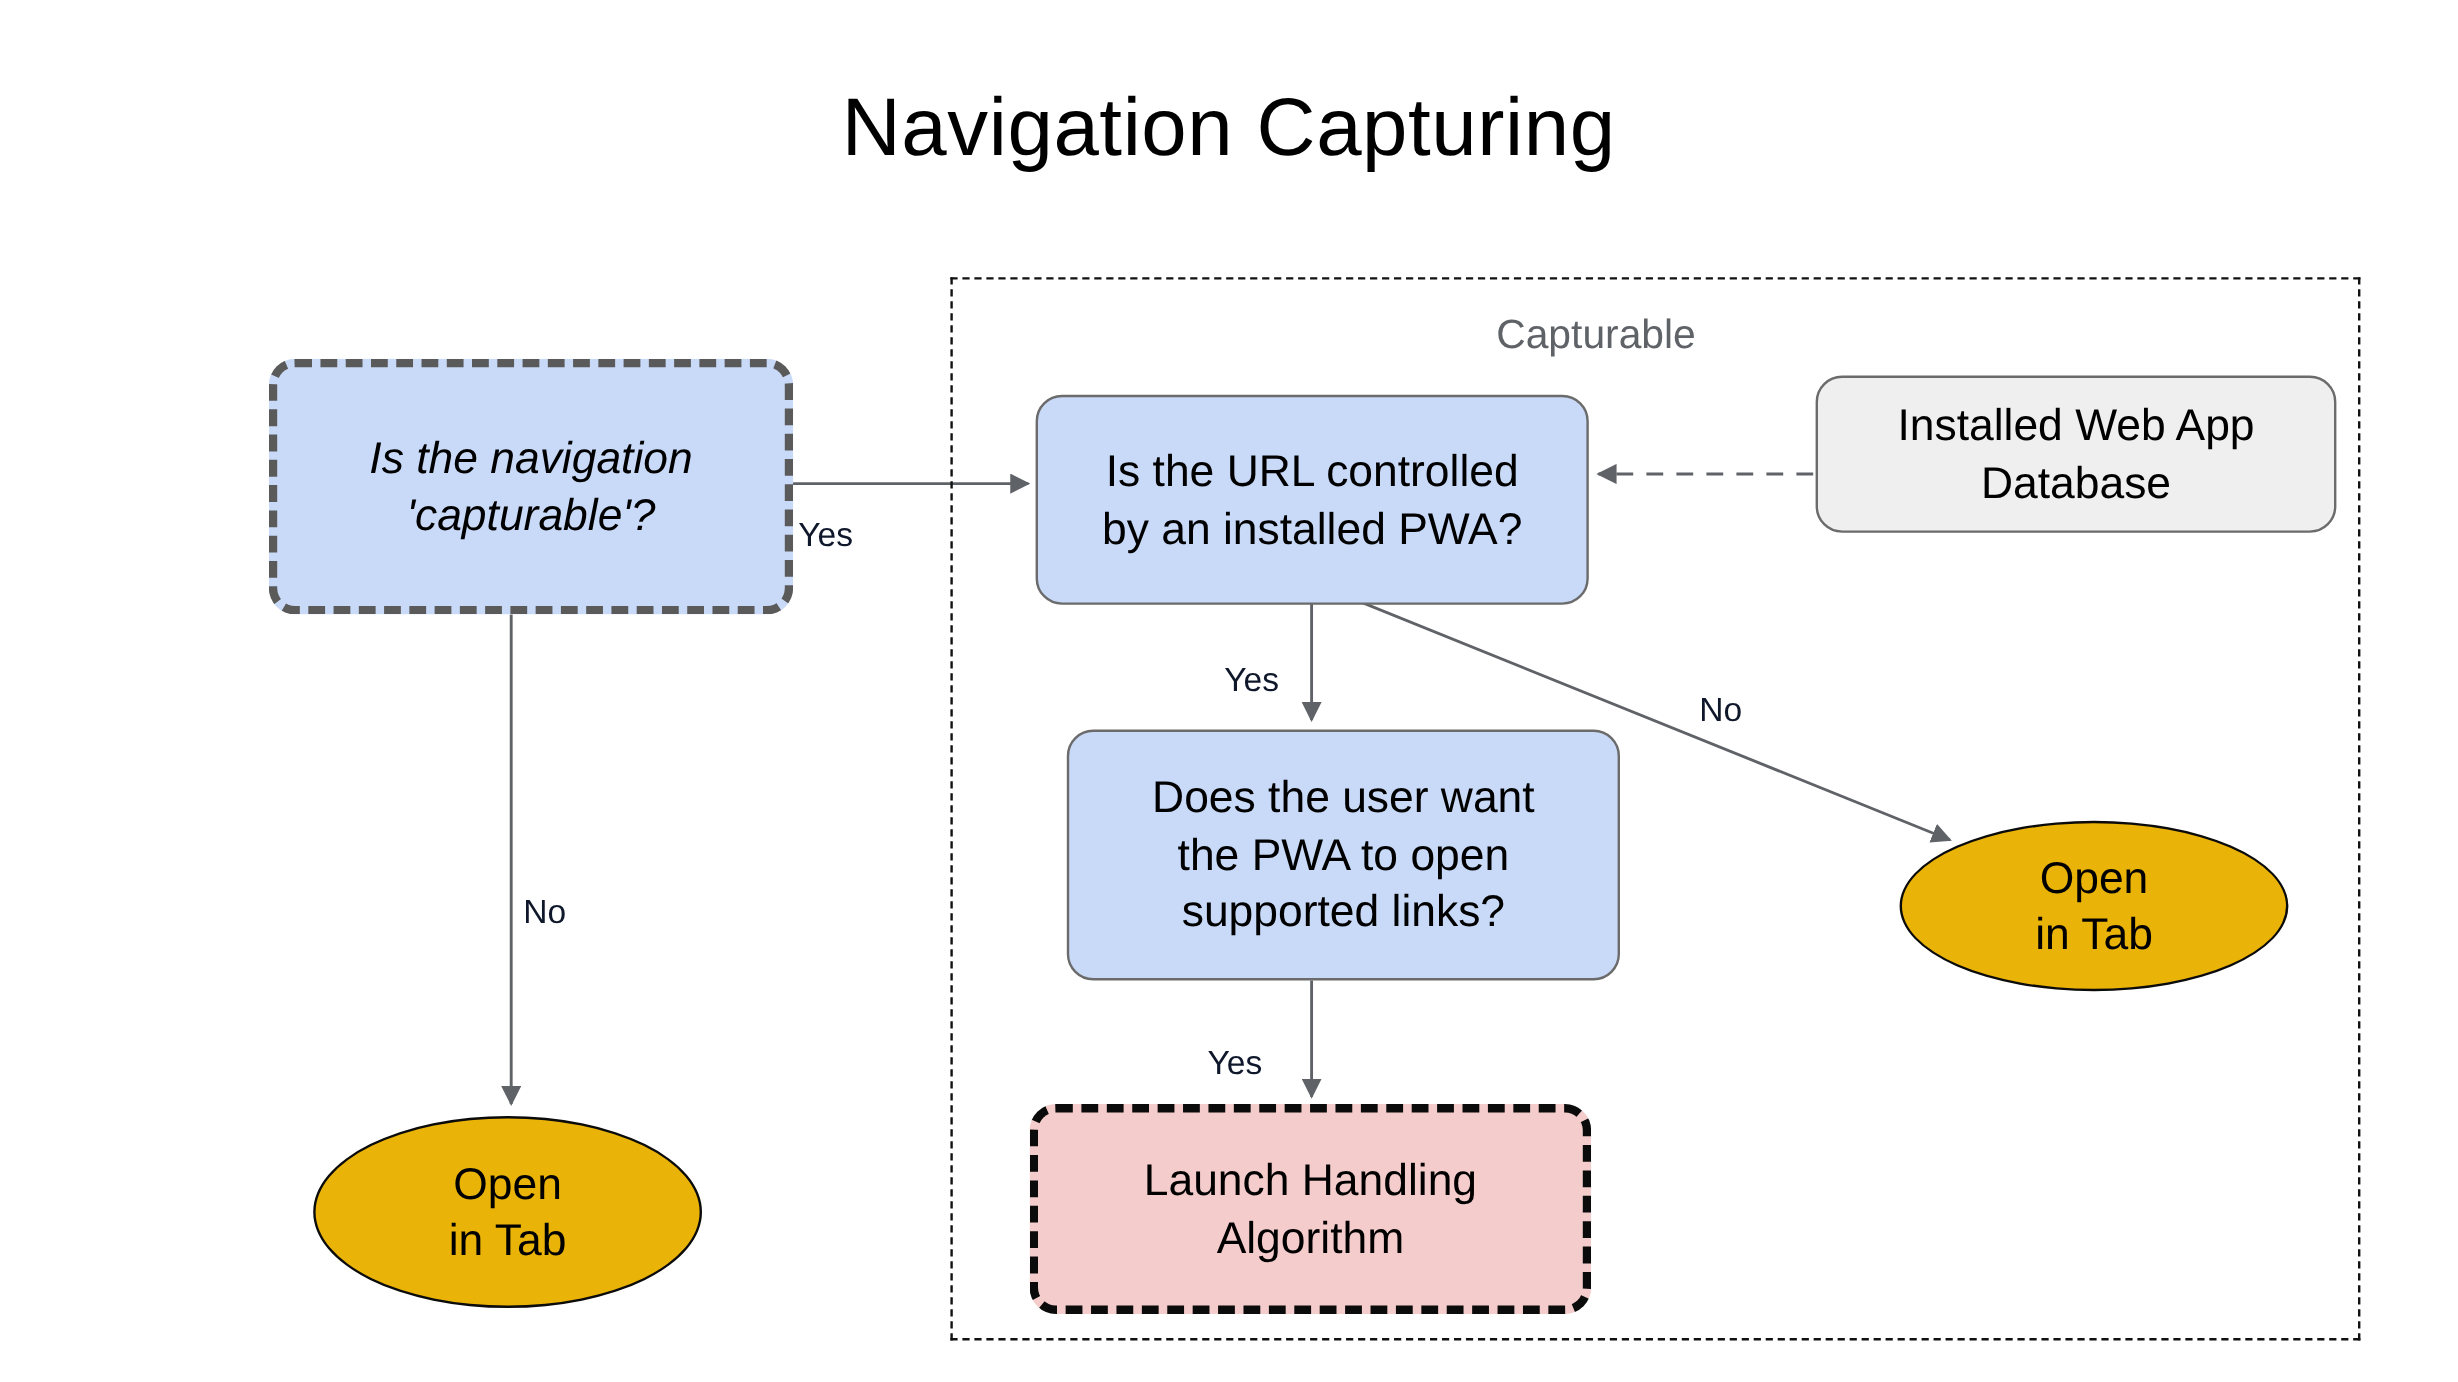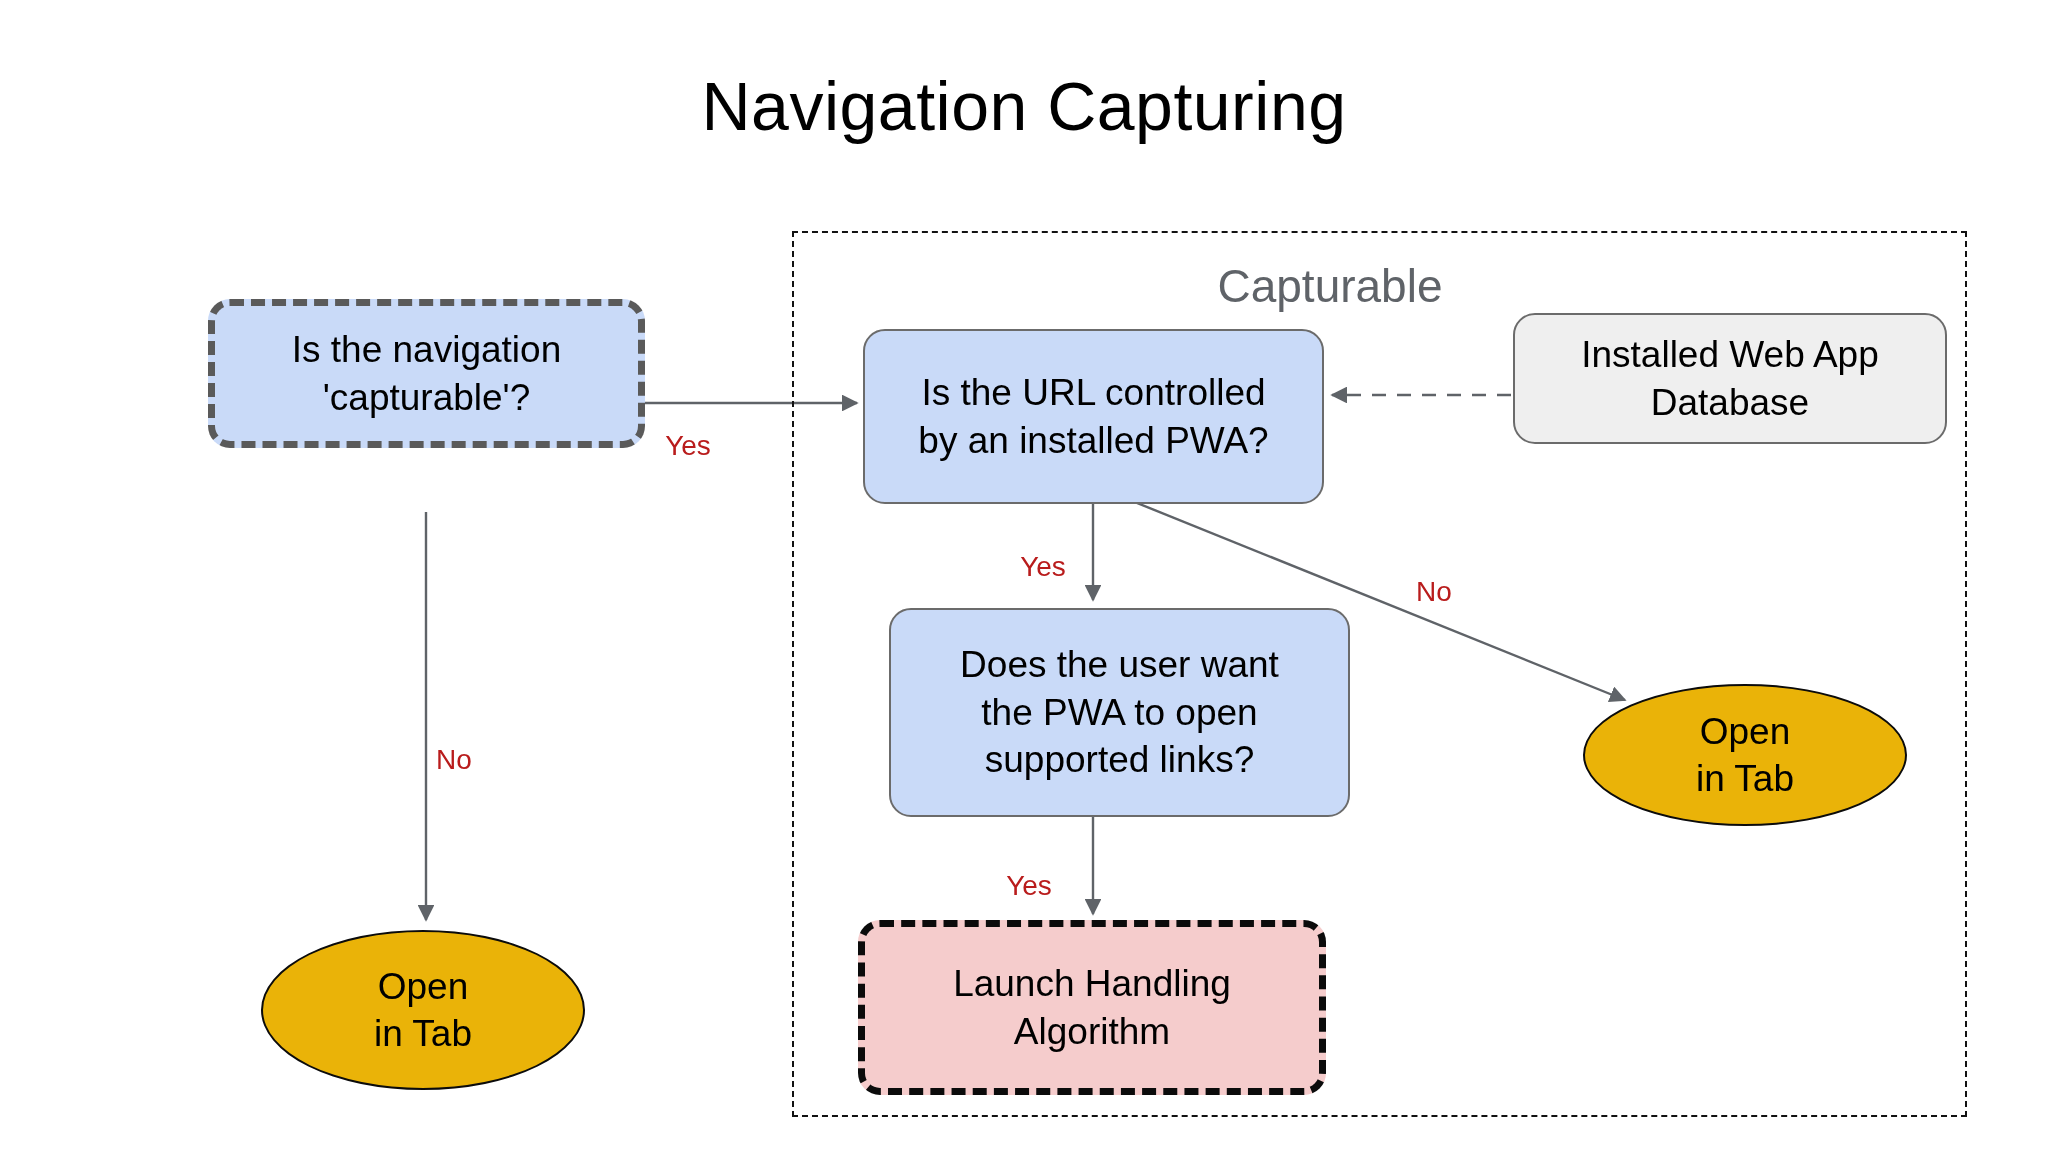--- a/index.html
+++ b/index.html
@@ -48,21 +48,21 @@
     border: 2.5px dashed #111111;
     box-sizing: border-box;
     background: transparent;
   }
   .group-label {
     position: absolute;
     left: 1150px;
     top: 259px;
     width: 360px;
     text-align: center;
-    font-size: 46px;
+    font-size: 34px;
     color: #5f6368;
     line-height: 1.2;
     white-space: pre;
   }
 
   
   .node {
     position: absolute;
     box-sizing: border-box;
     display: flex;
@@ -102,25 +102,26 @@
   .border-solid-black {
     border: 2.5px solid #0b0b0b;
   }
 
   .ellipse {
     border-radius: 50%;
   }
 
   
   #node-capturable-q {
-    left: 208px;
+    left: 224px;
     top: 299px;
     width: 437px;
-    height: 149px;
-    font-size: 37px;
+    height: 213px;
+    font-size: 37px;
+    font-style: italic;
   }
 
   #node-url-q {
     left: 863px;
     top: 329px;
     width: 461px;
     height: 175px;
     font-size: 37px;
   }
 
@@ -162,21 +163,21 @@
     top: 684px;
     width: 324px;
     height: 142px;
     font-size: 37px;
   }
 
   
   .edge-label {
     position: absolute;
     font-size: 28px;
-    color: #b91c1c;
+    color: #0f172a;
     line-height: 1;
     white-space: pre;
     text-align: center;
   }
   #label-yes-1 { left: 648px; top: 432px; width: 80px; }
   #label-no-1   { left: 414px; top: 746px; width: 80px; }
   #label-yes-2 { left: 1003px; top: 553px; width: 80px; }
   #label-no-2   { left: 1394px; top: 578px; width: 80px; }
   #label-yes-3 { left: 989px; top: 872px; width: 80px; }
 </style>

